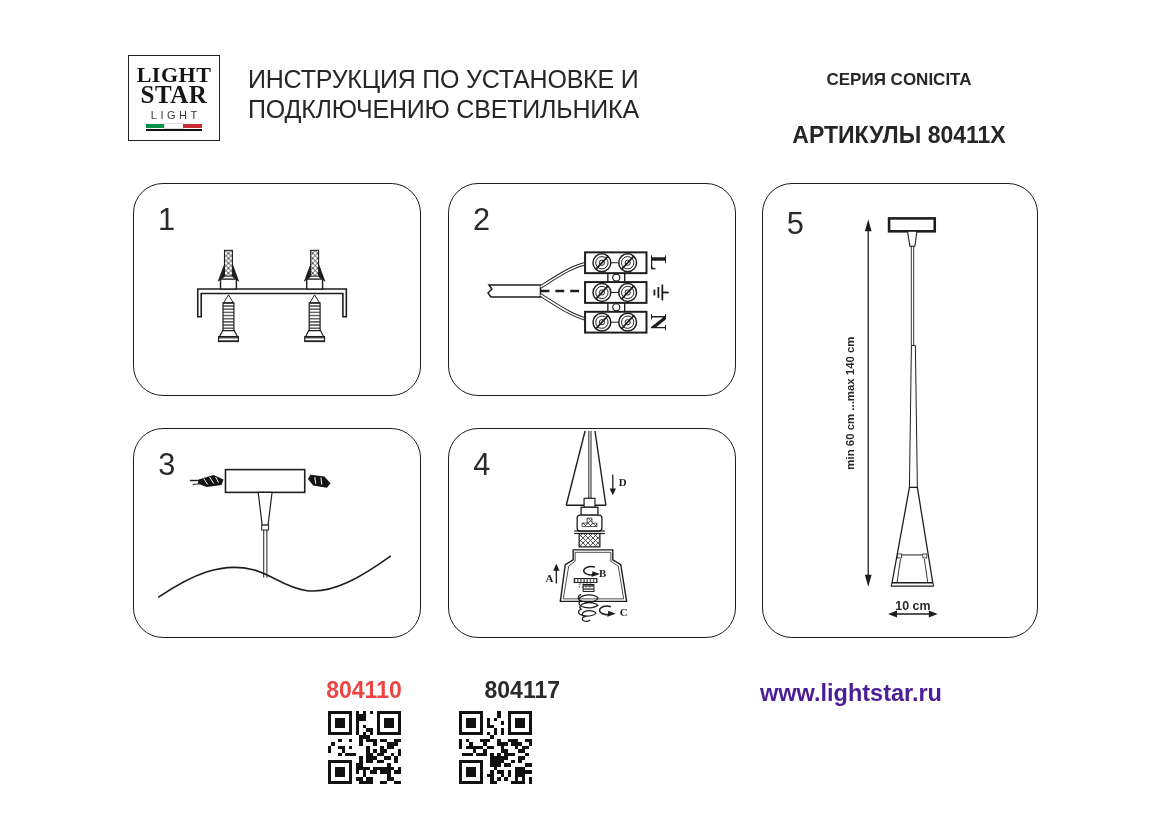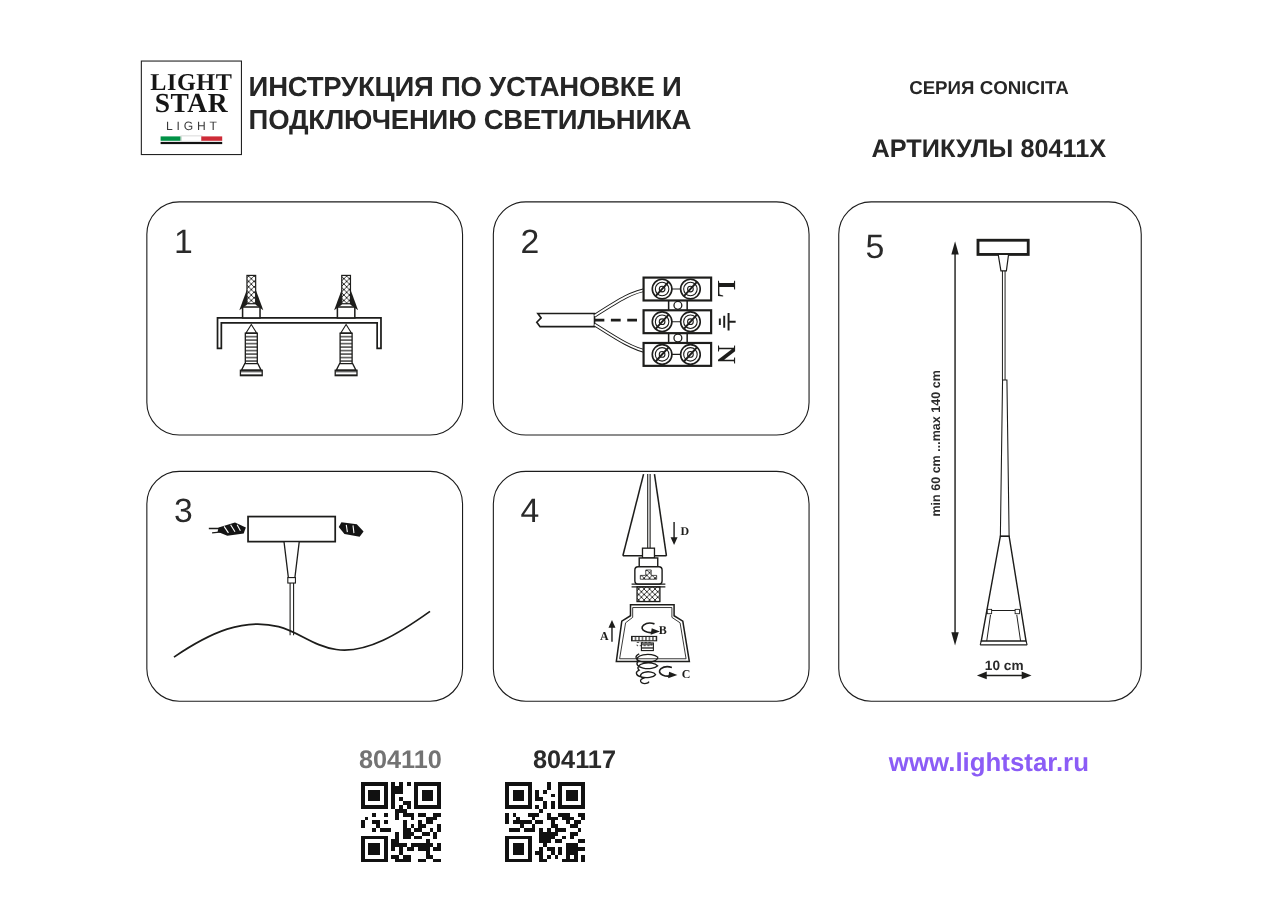--- a/index.html
+++ b/index.html
@@ -9,21 +9,21 @@
 
   
   .logo{left:128px;top:55px;width:92px;height:86px;border:1.5px solid #222;
         box-sizing:border-box;text-align:center;padding-top:9px;background:#fff;}
   .lw1{font-family:"Liberation Serif",serif;font-weight:bold;font-size:22px;line-height:19px;letter-spacing:.5px;color:#161616;}
   .lw2{font-family:"Liberation Serif",serif;font-weight:bold;font-size:25px;line-height:22px;letter-spacing:.5px;color:#161616;}
   .lw3{font-size:11px;letter-spacing:3.5px;color:#3a3a3a;margin-top:3px;text-indent:3.5px;}
   .flag{width:56px;height:4px;margin:3px auto 0;display:flex;}
   .flag i{flex:1;height:4px;}
   .flagline{width:56px;height:2px;background:#111;margin:1px auto 0;}
-  .title{left:226px;top:64px;font-size:25px;font-weight:bold;line-height:30px;letter-spacing:-.2px;color:#262626;}
+  .title{left:248px;top:64px;font-size:25px;font-weight:normal;line-height:30px;letter-spacing:-.2px;color:#262626;}
   .series{left:760px;top:70px;width:278px;text-align:center;font-size:17px;font-weight:bold;color:#262626;}
   .articles{left:760px;top:93px;width:278px;text-align:center;font-size:23px;font-weight:bold;color:#262626;margin-top:29px;}
 
   
   .panel{position:absolute;background:#fff;border:1.6px solid #1c1c1c;border-radius:30px;box-sizing:border-box;}
   .panel svg{display:block;width:100%;height:100%;}
   .p1{left:133px;top:183px;width:288px;height:213px;}
   .p2{left:448px;top:183px;width:288px;height:213px;}
   .p3{left:133px;top:428px;width:288px;height:210px;}
   .p4{left:448px;top:428px;width:288px;height:210px;}
@@ -34,27 +34,27 @@
   .ln{fill:none;stroke:#1d1d1b;}
   .fb{fill:#1d1d1b;stroke:none;}
   .fk{fill:#141414;stroke:none;}
   .sn{font-size:31px;font-weight:500;fill:#2a2a2a;font-family:"Liberation Sans",sans-serif;}
   .tl{font-family:"Liberation Serif",serif;font-size:24px;font-weight:bold;fill:#1d1d1b;}
   .dl{font-family:"Liberation Serif",serif;font-size:11px;font-weight:bold;fill:#1d1d1b;}
   .dim{font-size:11.5px;font-weight:bold;fill:#2a2a2a;font-family:"Liberation Sans",sans-serif;}
   .dim2{font-size:12.5px;font-weight:bold;fill:#2a2a2a;font-family:"Liberation Sans",sans-serif;}
 
   
-  .code1{left:300px;top:677px;width:128px;text-align:center;font-size:23px;font-weight:bold;color:#737373;}
+  .code1{left:300px;top:677px;width:128px;text-align:center;font-size:23px;font-weight:bold;color:#ef4444;}
   .code2{left:432px;top:677px;width:128px;text-align:right;font-size:23px;font-weight:bold;color:#2a2a2a;}
   .qr{width:73px;height:73px;}
   .qr svg{width:100%;height:100%;fill:#111;}
   .qr1{left:328px;top:711px;}
   .qr2{left:459px;top:711px;}
-  .website{left:760px;top:680px;width:278px;text-align:center;font-size:23.5px;font-weight:bold;color:#8b5cf6;}
+  .website{left:760px;top:680px;width:278px;text-align:left;font-size:23.5px;font-weight:bold;color:#4c1d95;}
 </style>
 </head>
 <body>
 
 <div class="page">
 
   <svg width="0" height="0" style="position:absolute" aria-hidden="true">
     <defs>
       <pattern id="xh" width="5" height="5" patternUnits="userSpaceOnUse">
         <path d="M0 5 L5 0 M0 0 L5 5" stroke="#1d1d1b" stroke-width="0.8"></path>

